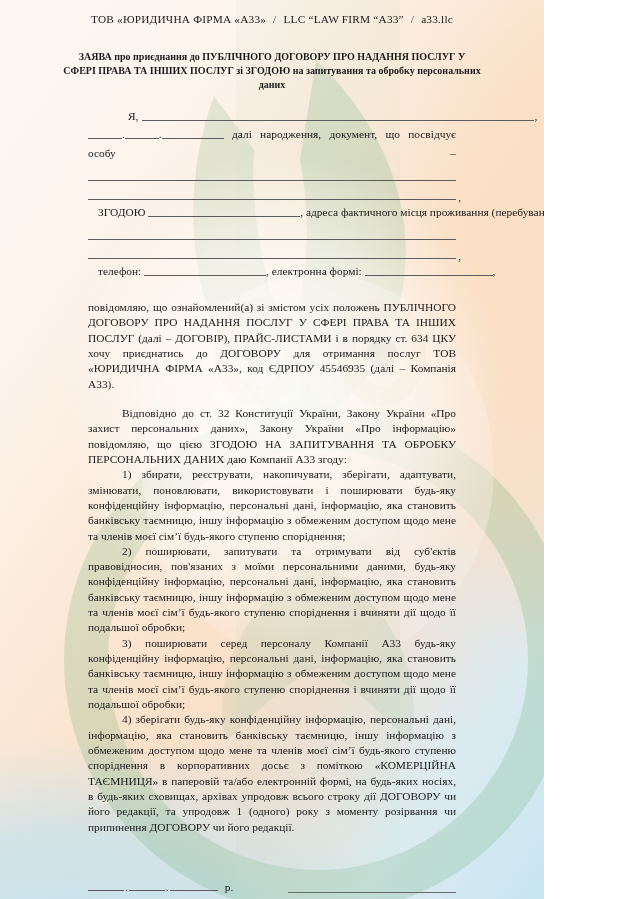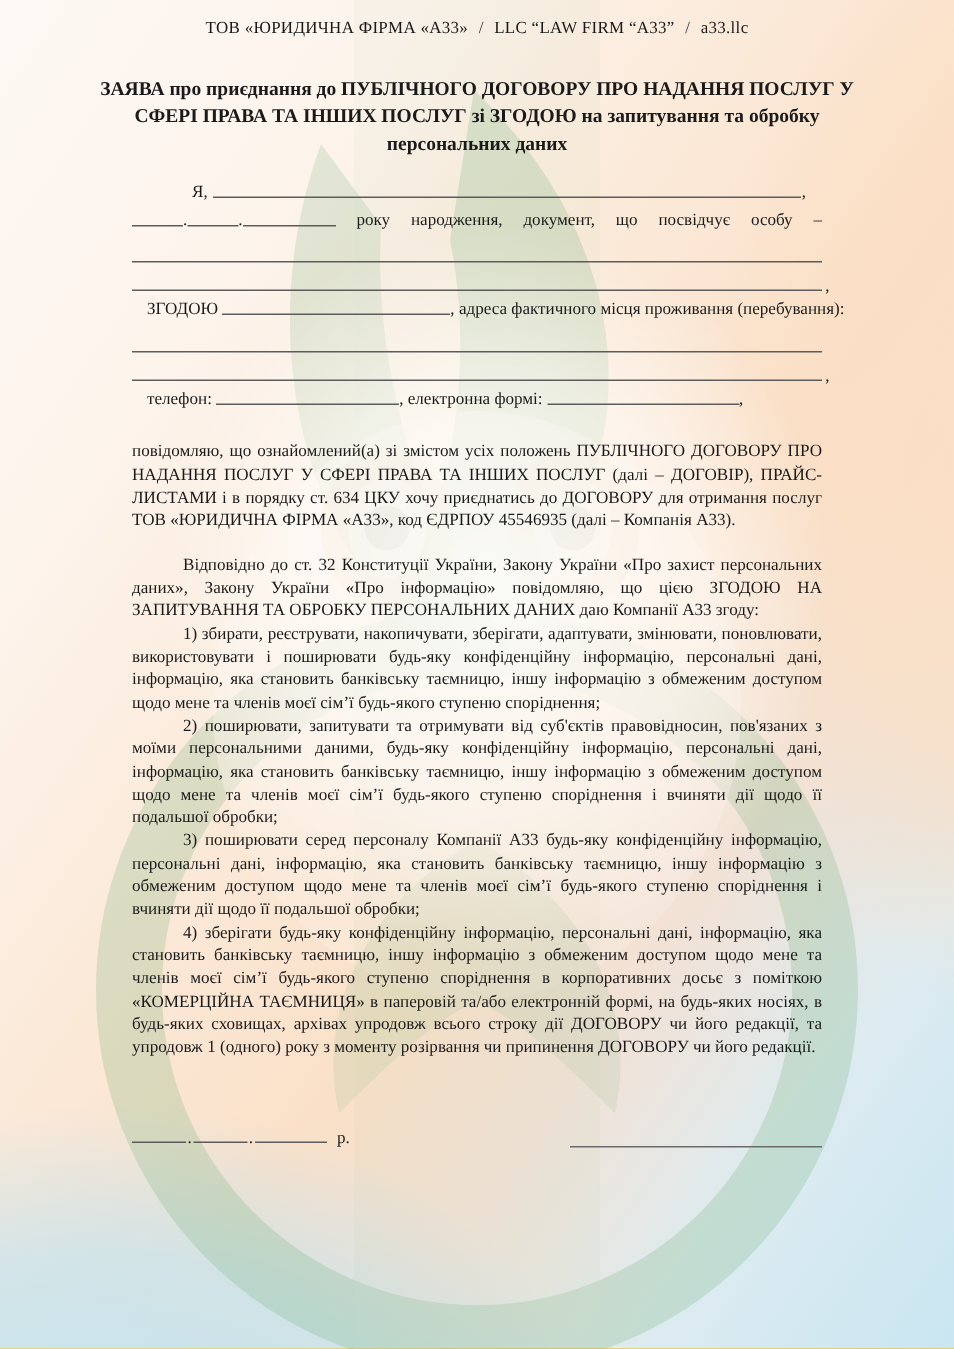--- a/index.html
+++ b/index.html
@@ -9,24 +9,24 @@
   body {
     width: 636px;
     height: 899px;
     overflow: hidden;
     font-family: "Liberation Serif", "DejaVu Serif", serif;
     color: #1a1a1a;
   }
 
   #page {
     position: relative;
-    width: 636px;
+    width: 544px;
     height: 899px;
     overflow: hidden;
-    background: #eab308;
+    background: #e5e5e5;
   }
 
   
   .bg-layer {
     position: absolute;
     inset: 0;
     pointer-events: none;
   }
   
   .bg-base {
@@ -77,21 +77,21 @@
   }
   .company-header .sep {
     padding: 0 7px;
     color: #3a3a3a;
   }
 
   .doc-title {
     margin: 25px 62px 0 62px;
     text-align: center;
     font-weight: bold;
-    font-size: 13px;
+    font-size: 10px;
     line-height: 1.42;
   }
 
   .body-block {
     margin: 14px 88px 0 88px;
   }
 
   p.para {
     margin: 0;
     font-size: 11.4px;
@@ -217,21 +217,21 @@
     <div class="doc-title">ЗАЯВА про приєднання до ПУБЛІЧНОГО ДОГОВОРУ ПРО НАДАННЯ ПОСЛУГ У СФЕРІ ПРАВА ТА ІНШИХ ПОСЛУГ зі ЗГОДОЮ на запитування та обробку персональних даних</div>
 
     <div class="body-block">
 
       <div class="form-line">
         <span class="lbl-ya">Я,</span><span class="rule" style="width:392px"></span>,
       </div>
 
       <div class="form-line justify">
         <span class="rule" style="width:34px"></span>.<span class="rule" style="width:34px"></span>.<span class="rule" style="width:62px"></span>
-        <span>року народження, документ, що посвідчує особу –</span>
+        <span>далі народження, документ, що посвідчує особу –</span>
       </div>
 
       <div class="full-rule-row"></div>
       <div class="full-rule-row with-comma"></div>
 
       <div class="form-line" style="margin-top:3px">
         <span style="padding-left:10px">ЗГОДОЮ</span>
         <span class="rule" style="width:152px"></span><span>, адреса фактичного місця проживання (перебування):</span>
       </div>
 

